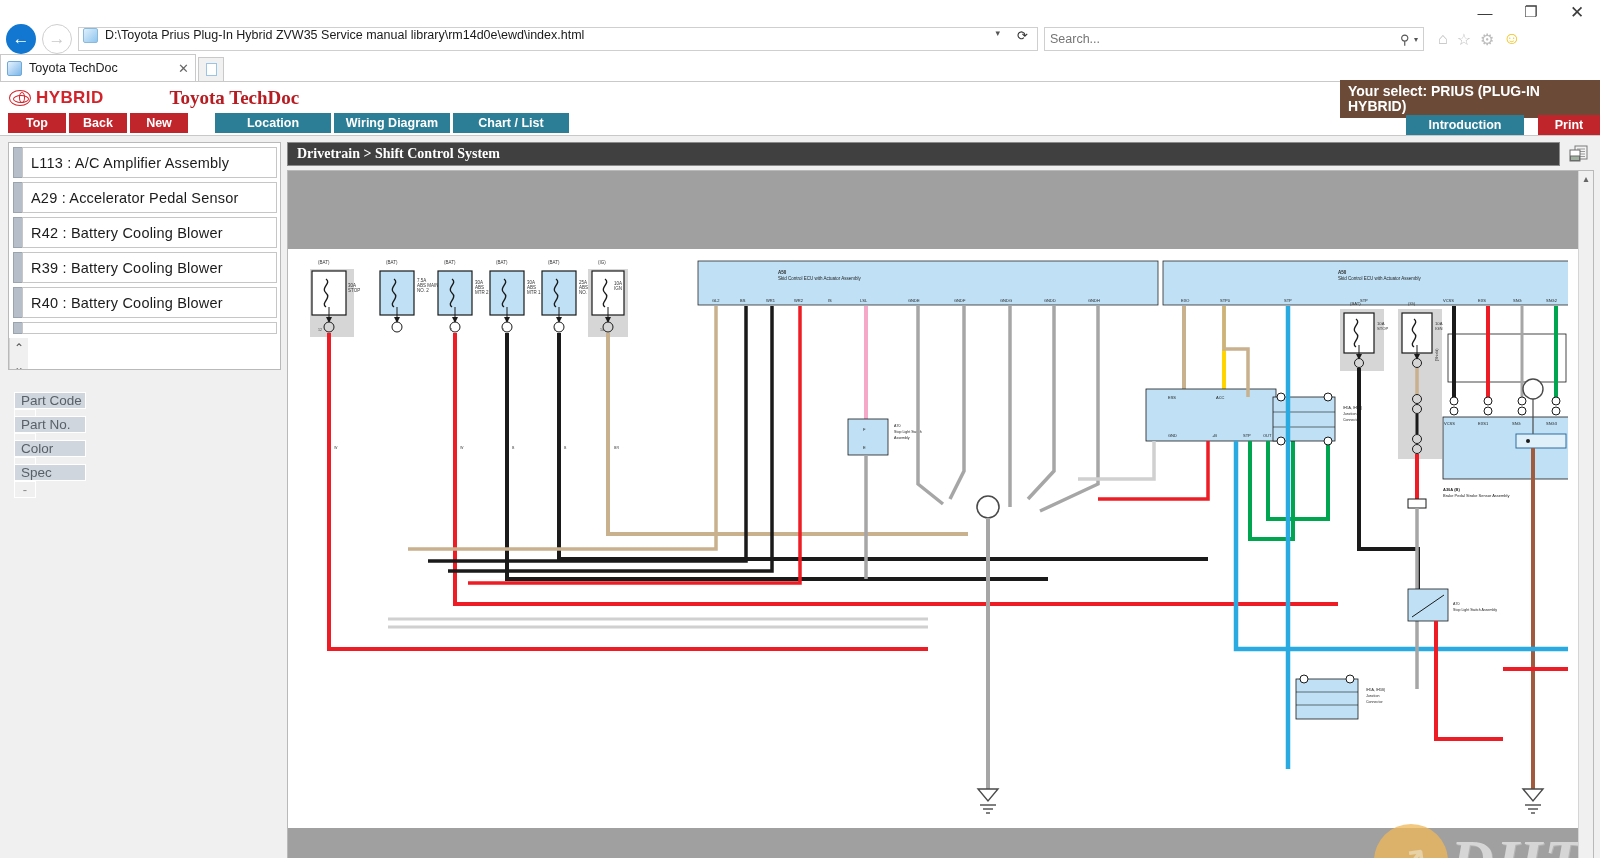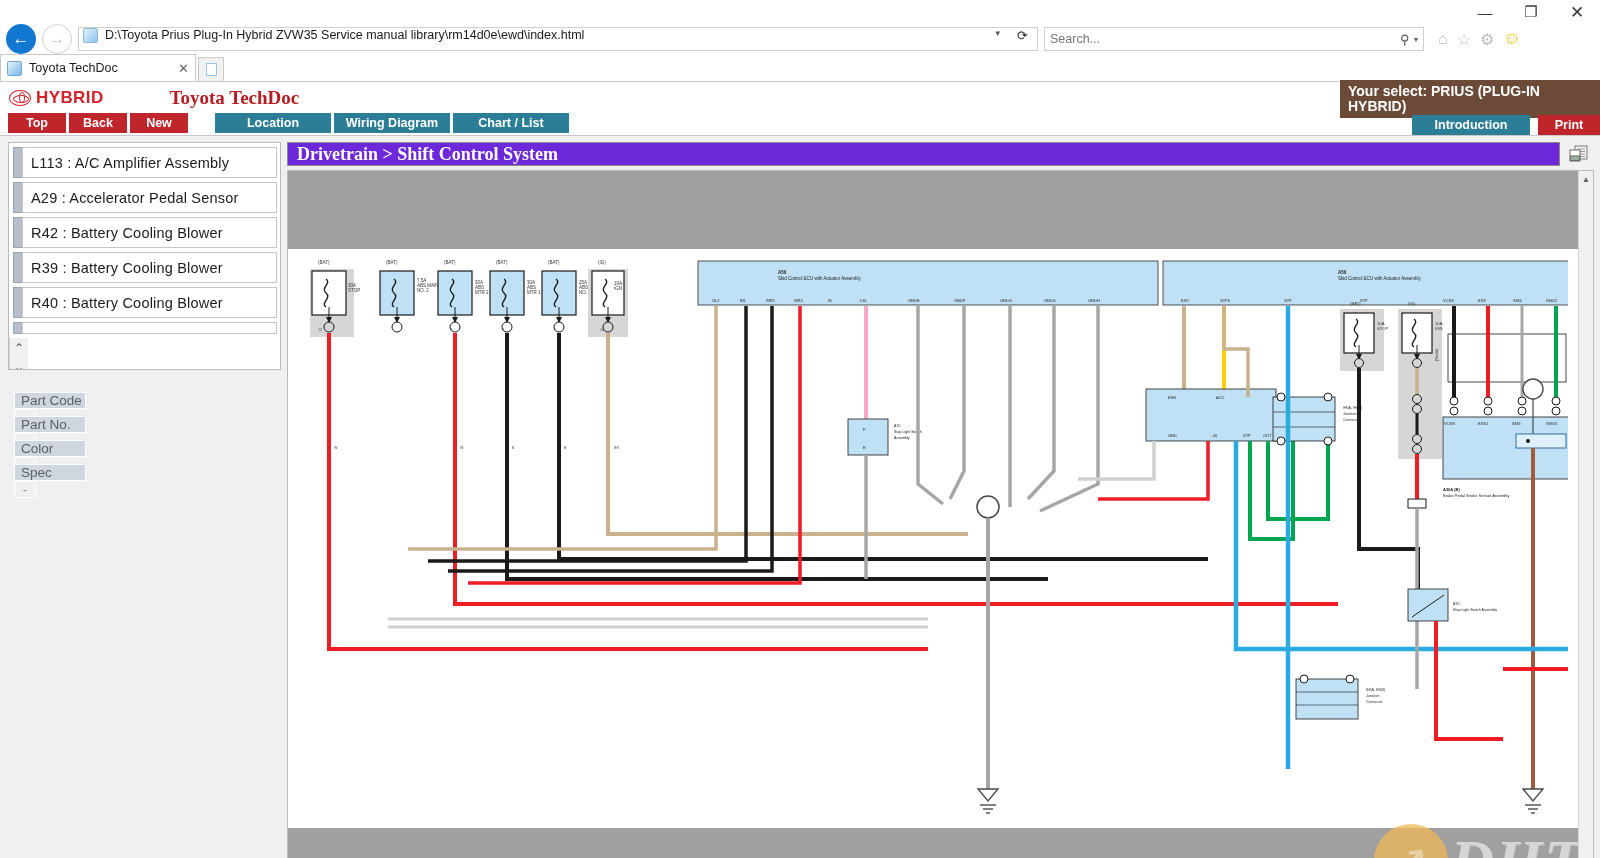--- a/index.html
+++ b/index.html
@@ -62,21 +62,21 @@
             font-family:"Liberation Serif", serif; }
   .select-badge{ position:absolute; right:0; top:-2px; background:#6b4a38; color:#fff;
                  font-size:14px; font-weight:bold; padding:4px 8px; width:260px; line-height:15px; }
   .menubar{ height:22px; display:flex; align-items:stretch; gap:0; position:relative; }
   .mbtn{ color:#fff; font-size:12.5px; font-weight:bold; display:flex; align-items:center;
          justify-content:center; height:20px; }
   .mbtn.red{ background:#c0252b; width:58px; margin-right:3px; }
   .mbtn.blue{ background:#2b7e96; width:116px; margin-right:3px; }
   .menu-left{ display:flex; padding-left:8px; }
   .menu-mid{ display:flex; padding-left:24px; }
-  .menu-right{ position:absolute; right:0; bottom:0; display:flex; gap:8px; }
+  .menu-right{ position:absolute; right:0; bottom:0; display:flex; gap:14px; }
   .mbtn.intro{ background:#2b7e96; width:118px; }
   .mbtn.print{ background:#c0252b; width:62px; }
 
   
   .body{ flex:1; display:flex; background:#f0f0f0; border-top:1px solid #c8c8c8; }
   .sidebar{ width:287px; display:flex; flex-direction:column; background:#f0f0f0; }
   .part-list{ margin:6px 6px 0 8px; height:228px; background:#fff; border:1px solid #b9b9b9;
               display:flex; position:relative; overflow:hidden;flex-direction:column; }
   .plist-inner{ flex:1; padding:4px 3px 0 4px; }
   .plist-item{ height:31px; margin-bottom:4px; display:flex; align-items:stretch; }
@@ -94,21 +94,21 @@
   .part-info{ margin:22px 0 0 14px; width:170px; }
   .pi-row{ display:flex; height:21px; margin-bottom:3px;flex-direction:column; }
   .pi-key{ width:72px; background:#cfd6dd; border:1px solid #ffffff; font-size:13.5px; color:#5a6068;
            display:flex; align-items:center; padding-left:6px; }
   .pi-val{ width:22px; border:1px solid #ffffff; background:#f0f0f0; font-size:13px; color:#8a8a8a;
            display:flex; align-items:center; justify-content:center; }
 
   
   .content{ flex:1; display:flex; flex-direction:column; padding:6px 6px 0 0; }
   .crumbbar{ height:24px; display:flex; align-items:center; gap:4px; }
-  .crumb{ flex:1; height:24px; background:#6d28d9; color:#fff; font-weight:bold; font-size:18px;
+  .crumb{ flex:1; height:24px; background:#404040; color:#fff; font-weight:bold; font-size:14px;
           display:flex; align-items:center; padding-left:9px; font-family:"Liberation Serif",serif;
           border:1px solid #8b8b8b; }
   .crumb-tool{ width:30px; height:24px; display:flex; align-items:center; justify-content:center; }
   .viewer{ flex:1; margin-top:4px; border:1px solid #b9b9b9; background:#fff;
            display:flex; flex-direction:column; overflow:hidden; position:relative; }
   .vtop{ height:78px; background:#a0a0a0; }
   .vcanvas{ flex:1; background:#fff; position:relative; overflow:hidden; }
   .vbottom{ height:72px; background:#a0a0a0; position:relative; }
   .vscroll{ position:absolute; right:0; top:0; width:15px; height:100%; background:#f0f0f0;
             border-left:1px solid #d5d5d5; display:flex; flex-direction:column;

